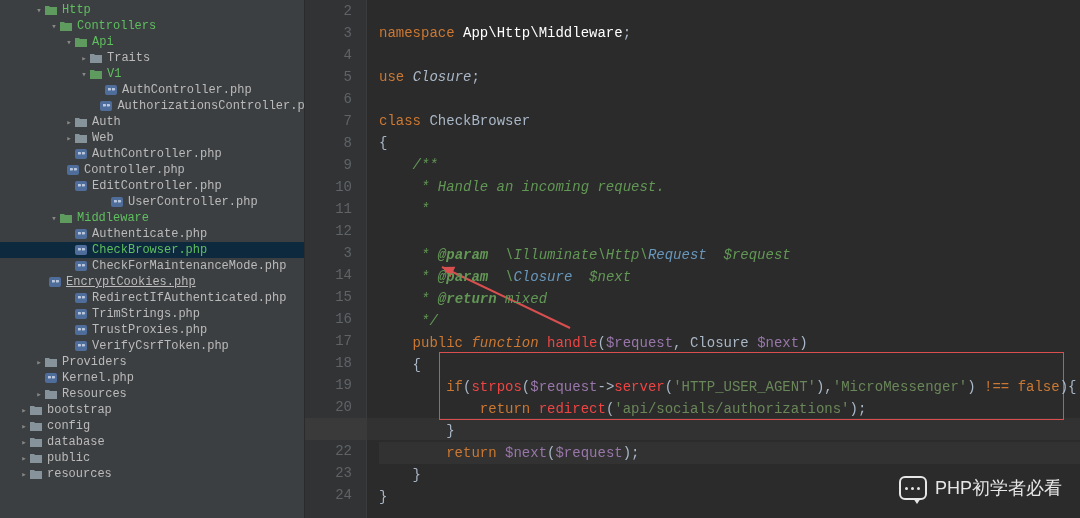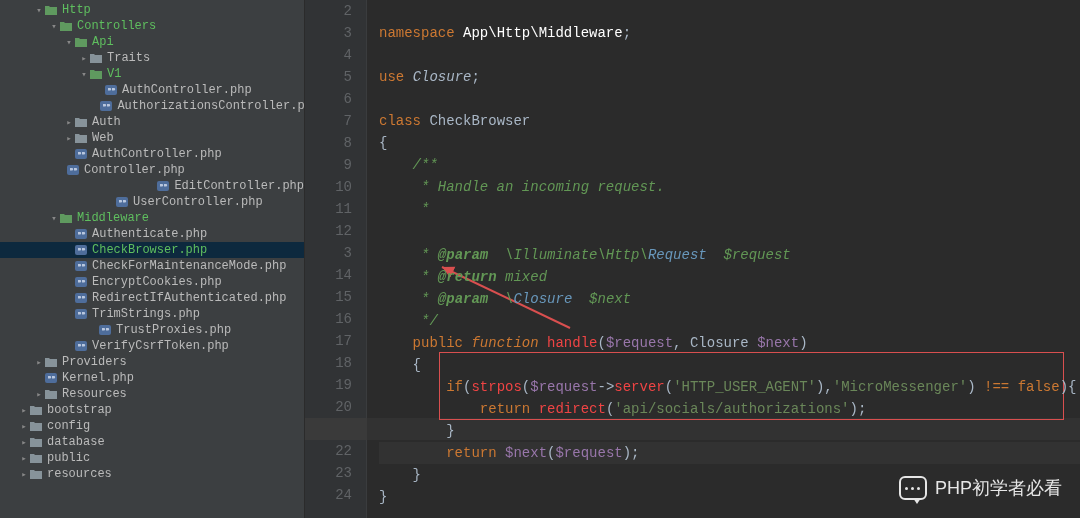--- a/index.html
+++ b/index.html
@@ -163,31 +163,31 @@
       <div class="tree-row" style="padding-left: 56px;">
         <span class="arrow blank">▸</span>
         <span class="ic php-el">
           <svg viewBox="0 0 14 14">
             <rect x="1" y="2" width="12" height="10" rx="2" fill="#41597d"></rect>
             <path d="M4 5h2a1.2 1.2 0 010 2.4H4zM8 5h2a1.2 1.2 0 010 2.4H8z" fill="#b9c7de"></path>
           </svg>
         </span>
         <span class="lbl">Controller.php</span>
       </div>
-      <div class="tree-row" style="padding-left: 64px; justify-content: flex-end;">
+      <div class="tree-row" style="padding-left: 64px;">
         <span class="arrow blank">▸</span>
         <span class="ic php-el">
           <svg viewBox="0 0 14 14">
             <rect x="1" y="2" width="12" height="10" rx="2" fill="#41597d"></rect>
             <path d="M4 5h2a1.2 1.2 0 010 2.4H4zM8 5h2a1.2 1.2 0 010 2.4H8z" fill="#b9c7de"></path>
           </svg>
         </span>
         <span class="lbl">EditController.php</span>
       </div>
-      <div class="tree-row" style="padding-left: 64px; margin-left: 41px;">
+      <div class="tree-row" style="padding-left: 100px;">
         <span class="arrow blank">▸</span>
         <span class="ic php-el">
           <svg viewBox="0 0 14 14">
             <rect x="1" y="2" width="12" height="10" rx="2" fill="#41597d"></rect>
             <path d="M4 5h2a1.2 1.2 0 010 2.4H4zM8 5h2a1.2 1.2 0 010 2.4H8z" fill="#b9c7de"></path>
           </svg>
         </span>
         <span class="lbl">UserController.php</span>
       </div>
       <div class="tree-row" style="padding-left: 49px;">
@@ -223,21 +223,21 @@
       <div class="tree-row" style="padding-left: 64px;">
         <span class="arrow blank">▸</span>
         <span class="ic php-el">
           <svg viewBox="0 0 14 14">
             <rect x="1" y="2" width="12" height="10" rx="2" fill="#41597d"></rect>
             <path d="M4 5h2a1.2 1.2 0 010 2.4H4zM8 5h2a1.2 1.2 0 010 2.4H8z" fill="#b9c7de"></path>
           </svg>
         </span>
         <span class="lbl">CheckForMaintenanceMode.php</span>
       </div>
-      <div class="tree-row" style="padding-left: 64px;">
+      <div class="tree-row" style="padding-left: 38px; text-decoration: underline;">
         <span class="arrow blank">▸</span>
         <span class="ic php-el">
           <svg viewBox="0 0 14 14">
             <rect x="1" y="2" width="12" height="10" rx="2" fill="#41597d"></rect>
             <path d="M4 5h2a1.2 1.2 0 010 2.4H4zM8 5h2a1.2 1.2 0 010 2.4H8z" fill="#b9c7de"></path>
           </svg>
         </span>
         <span class="lbl">EncryptCookies.php</span>
       </div>
       <div class="tree-row" style="padding-left: 64px;">
@@ -253,21 +253,21 @@
       <div class="tree-row" style="padding-left: 64px;">
         <span class="arrow blank">▸</span>
         <span class="ic php-el">
           <svg viewBox="0 0 14 14">
             <rect x="1" y="2" width="12" height="10" rx="2" fill="#41597d"></rect>
             <path d="M4 5h2a1.2 1.2 0 010 2.4H4zM8 5h2a1.2 1.2 0 010 2.4H8z" fill="#b9c7de"></path>
           </svg>
         </span>
         <span class="lbl">TrimStrings.php</span>
       </div>
-      <div class="tree-row" style="padding-left: 88px;">
+      <div class="tree-row" style="padding-left: 64px;">
         <span class="arrow blank">▸</span>
         <span class="ic php-el">
           <svg viewBox="0 0 14 14">
             <rect x="1" y="2" width="12" height="10" rx="2" fill="#41597d"></rect>
             <path d="M4 5h2a1.2 1.2 0 010 2.4H4zM8 5h2a1.2 1.2 0 010 2.4H8z" fill="#b9c7de"></path>
           </svg>
         </span>
         <span class="lbl">TrustProxies.php</span>
       </div>
       <div class="tree-row" style="padding-left: 64px;">
@@ -389,22 +389,22 @@
       <div class="line" style="position: relative; z-index: 1;"><span class="kw">namespace</span> <span class="ns">App\Http\Middleware</span><span class="punct">;</span></div>
       <div class="line" style="position: relative; z-index: 1;">&nbsp;</div>
       <div class="line" style="position: relative; z-index: 1;"><span class="kw">use</span> <span class="use-id">Closure</span><span class="punct">;</span></div>
       <div class="line" style="position: relative; z-index: 1;">&nbsp;</div>
       <div class="line" style="position: relative; z-index: 1;"><span class="kw">class</span> <span class="cls">CheckBrowser</span></div>
       <div class="line" style="position: relative; z-index: 1;"><span class="punct">{</span></div>
       <div class="line" style="position: relative; z-index: 1;">    <span class="comment">/**</span></div>
       <div class="line" style="position: relative; z-index: 1;">    <span class="comment"> * Handle an incoming request.</span></div>
       <div class="line" style="position: relative; z-index: 1;">    <span class="comment"> *</span></div>
       <div class="line" style="position: relative; z-index: 1; margin-top: 24px;">    <span class="comment"> * <span class="tag">@param</span>  \Illuminate\Http\<span class="doctype">Request</span>  $request</span></div>
+      <div class="line" style="position: relative; z-index: 1;">    <span class="comment"> * <span class="tag">@param</span>  \<span class="doctype">Closure</span>  $next</span></div>
       <div class="line" style="position: relative; z-index: 1;">    <span class="comment"> * <span class="tag">@return</span> mixed</span></div>
-      <div class="line" style="position: relative; z-index: 1;">    <span class="comment"> * <span class="tag">@param</span>  \<span class="doctype">Closure</span>  $next</span></div>
       <div class="line" style="position: relative; z-index: 1;">    <span class="comment"> */</span></div>
       <div class="line" style="position: relative; z-index: 1;">    <span class="kw">public</span> <span class="kw italic">function</span> <span class="fn">handle</span><span class="punct">(</span><span class="var">$request</span><span class="punct">, </span><span class="cls">Closure</span> <span class="var">$next</span><span class="punct">)</span></div>
       <div class="line" style="position: relative; z-index: 1;">    <span class="punct">{</span></div>
       <div class="line" style="position: relative; z-index: 1;">        <span class="kw">if</span><span class="punct">(</span><span class="fn">strpos</span><span class="punct">(</span><span class="var">$request</span><span class="op">-&gt;</span><span class="fn">server</span><span class="punct">(</span><span class="str">'HTTP_USER_AGENT'</span><span class="punct">),</span><span class="str">'MicroMessenger'</span><span class="punct">)</span> <span class="kw">!==</span> <span class="false">false</span><span class="punct">){</span></div>
       <div class="line" style="position: relative; z-index: 1;">            <span class="kw">return</span> <span class="fn">redirect</span><span class="punct">(</span><span class="str">'api/socials/authorizations'</span><span class="punct">);</span></div>
       <div class="line" style="position: relative; z-index: 1;">        <span class="punct">}</span></div>
       <div class="line current" style="position: relative; z-index: 1;">        <span class="kw">return</span> <span class="var">$next</span><span class="punct">(</span><span class="var">$request</span><span class="punct">);</span></div>
       <div class="line" style="position: relative; z-index: 1;">    <span class="punct">}</span></div>
       <div class="line" style="position: relative; z-index: 1;"><span class="punct">}</span></div>
       <div class="line" style="position: relative; z-index: 1;">&nbsp;</div>

